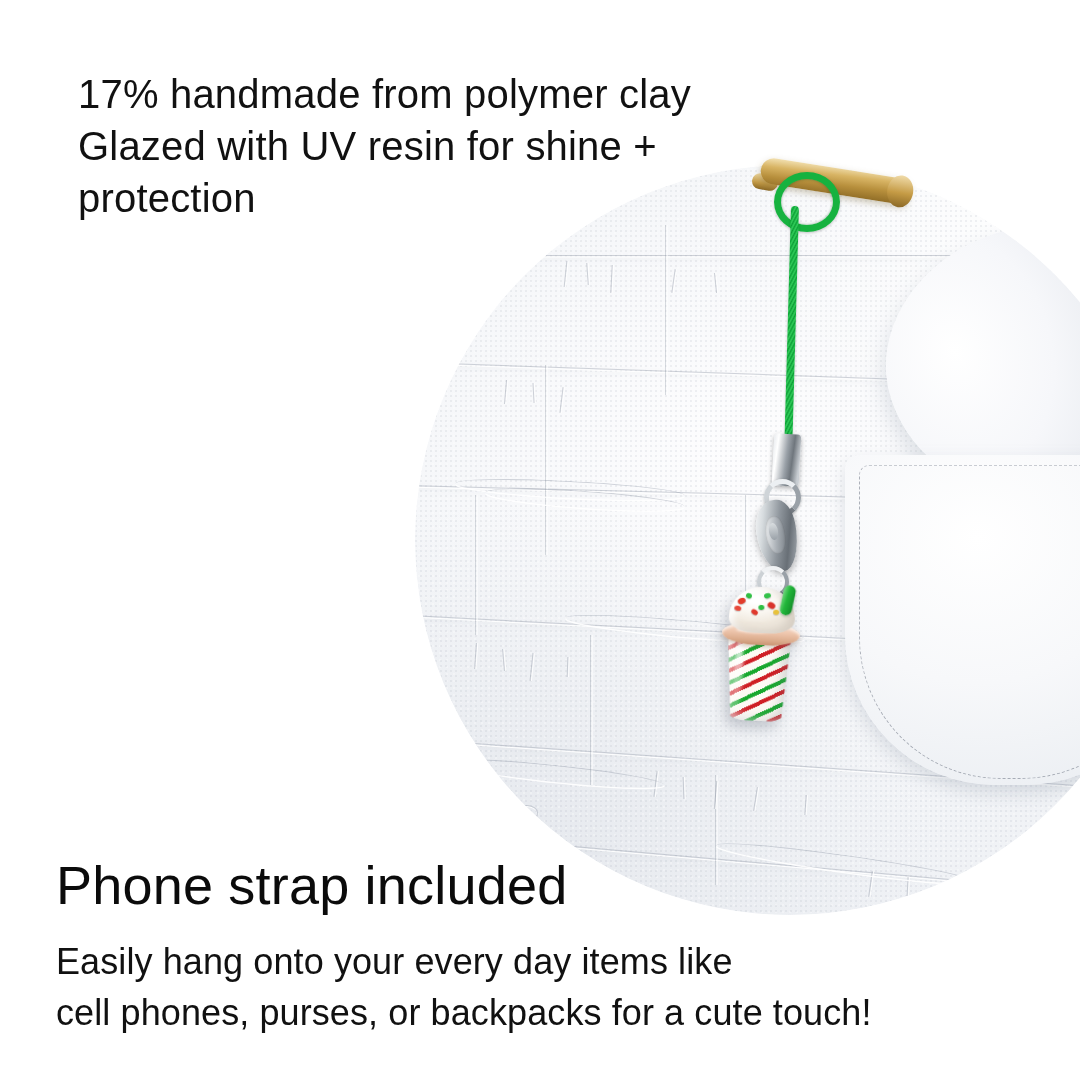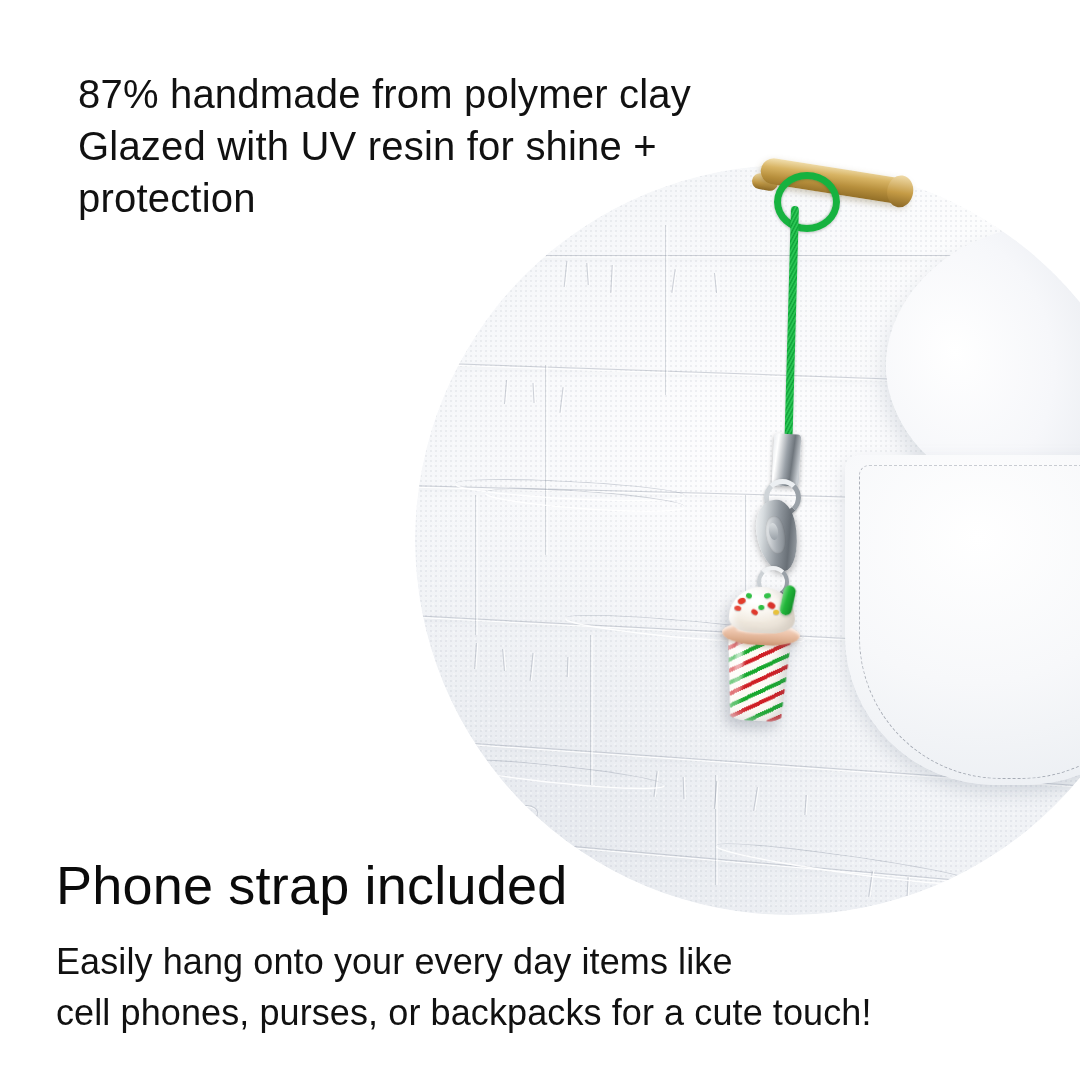--- a/index.html
+++ b/index.html
@@ -477,21 +477,21 @@
           <div class="sprinkle" style="left: 19px; top: 24px; width: 7px; height: 5px; background: rgb(232, 72, 58); transform: rotate(12deg); box-shadow: rgba(0, 0, 0, 0.18) 0px 1px 1px;"></div>
           <div class="sprinkle" style="left: 48px; top: 10px; width: 7px; height: 5px; background: rgb(52, 194, 74); transform: rotate(-15deg); box-shadow: rgba(0, 0, 0, 0.18) 0px 1px 1px;"></div>
           <div class="sprinkle" style="left: 52px; top: 19px; width: 8px; height: 6px; background: rgb(217, 52, 43); transform: rotate(26deg); box-shadow: rgba(0, 0, 0, 0.18) 0px 1px 1px;"></div>
           <div class="sprinkle" style="left: 43px; top: 22px; width: 6px; height: 5px; background: rgb(47, 191, 66); transform: rotate(-8deg); box-shadow: rgba(0, 0, 0, 0.18) 0px 1px 1px;"></div>
           <div class="sprinkle" style="left: 36px; top: 27px; width: 7px; height: 5px; background: rgb(224, 57, 45); transform: rotate(30deg); box-shadow: rgba(0, 0, 0, 0.18) 0px 1px 1px;"></div>
           <div class="sprinkle" style="left: 58px; top: 26px; width: 6px; height: 5px; background: rgb(232, 194, 58); transform: rotate(5deg); box-shadow: rgba(0, 0, 0, 0.18) 0px 1px 1px;"></div>
         </div>
     </div>
   </div>
 
-  <div id="top-text">87% handmade from polymer clay
+  <div id="top-text">17% handmade from polymer clay
 Glazed with UV resin for shine +
 protection</div>
 
   <div id="bottom-heading">Phone strap included</div>
 
   <div id="bottom-body">Easily hang onto your every day items like
 cell phones, purses, or backpacks for a cute touch!</div>
 
 </div>
 

